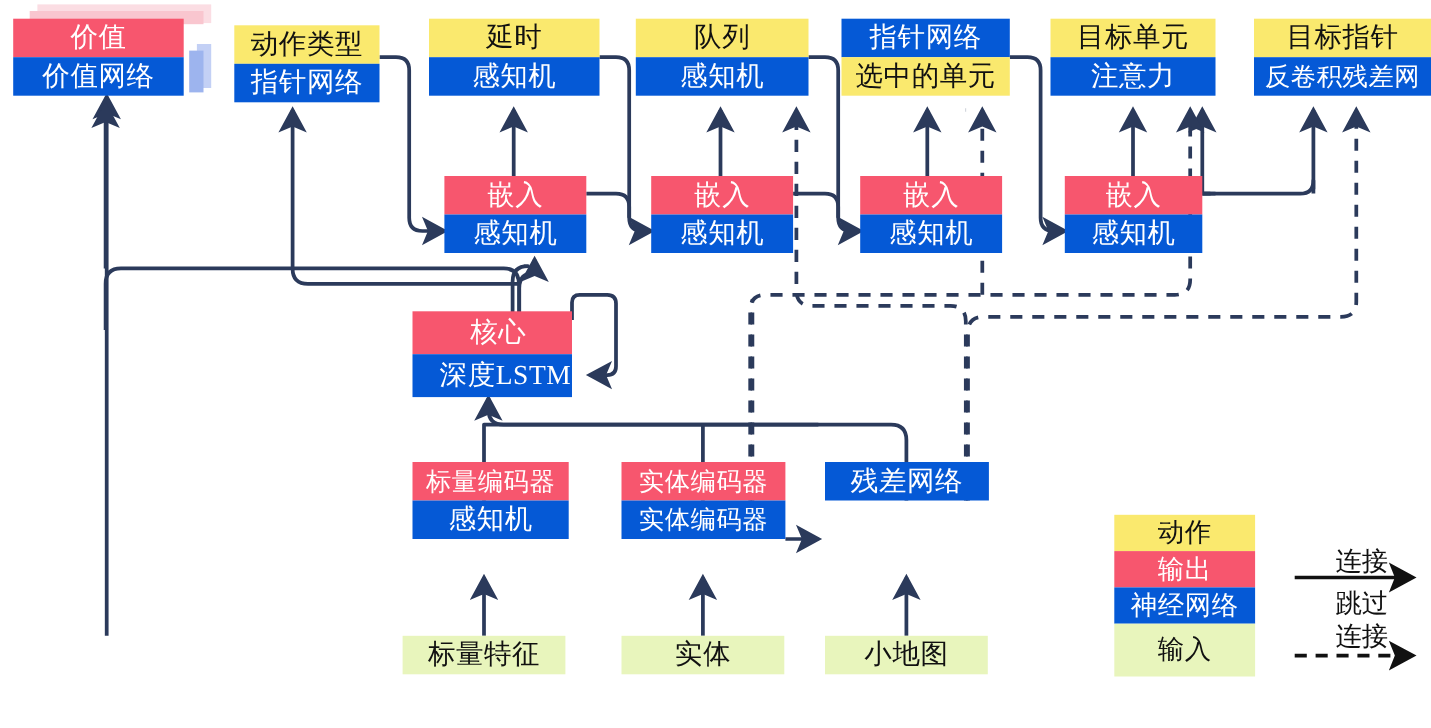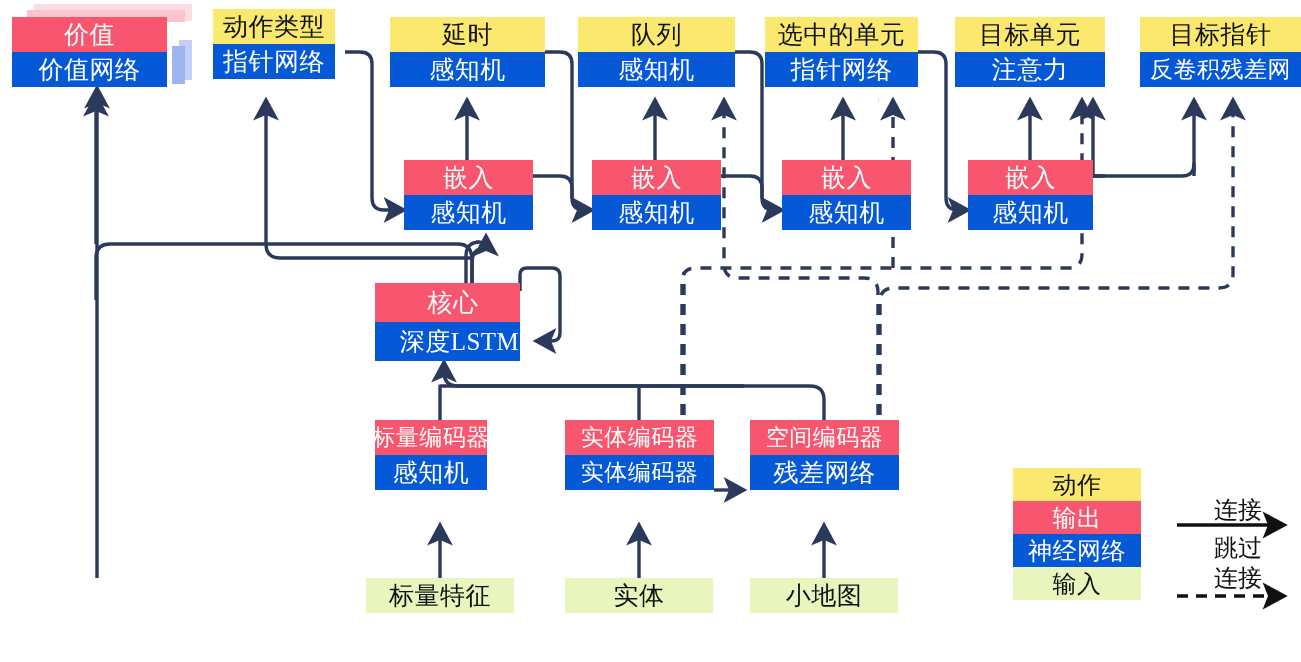--- a/index.html
+++ b/index.html
@@ -130,38 +130,38 @@
     <div class="sh p2" style="left:22px;top:0px;width:158px;height:17px;"></div>
     <div class="sh p1" style="left:15px;top:6px;width:158px;height:12px;"></div>
     <div class="sh b2" style="left:167px;top:36px;width:13px;height:40px;"></div>
     <div class="sh b1" style="left:160px;top:42px;width:13px;height:38px;"></div>
   </div>
   <div class="node" style="left:12px;top:17px;width:155px;">
     <div class="cell out">价值</div>
     <div class="cell net">价值网络</div>
   </div>
 
-  <div class="node" style="left:213px;top:9px;width:122px;">
+  <div class="node" style="left:213px;top:23px;width:132px;">
     <div class="cell act">动作类型</div>
     <div class="cell net">指针网络</div>
   </div>
 
   <div class="node" style="left:390px;top:17px;width:155px;">
     <div class="cell act">延时</div>
     <div class="cell net">感知机</div>
   </div>
 
   <div class="node" style="left:578px;top:17px;width:157px;text-align:right;">
     <div class="cell act">队列</div>
     <div class="cell net">感知机</div>
   </div>
 
   <div class="node" style="left:765px;top:17px;width:153px;">
+    <div class="cell net">指针网络</div>
     <div class="cell act">选中的单元</div>
-    <div class="cell net">指针网络</div>
   </div>
 
   <div class="node" style="left:955px;top:17px;width:150px;">
     <div class="cell act">目标单元</div>
     <div class="cell net">注意力</div>
   </div>
 
   <div class="node" style="left:1140px;top:17px;width:161px;">
     <div class="cell act">目标指针</div>
     <div class="cell net" style="font-size:23px;">反卷积残差网</div>
@@ -182,48 +182,47 @@
   <div class="node" style="left:968px;top:160px;width:125px;">
     <div class="cell out">嵌入</div>
     <div class="cell net">感知机</div>
   </div>
 
   <div class="node" style="left:375px;top:283px;width:145px;">
     <div class="cell out" style="height:39px;padding-left:11px;">核心</div>
     <div class="cell net" style="height:39px;padding-left:24px;">深度LSTM</div>
   </div>
 
-  <div class="node" style="left:375px;top:420px;width:112px;">
+  <div class="node" style="left:375px;top:420px;width:142px;">
     <div class="cell out" style="font-size:23px;">标量编码器</div>
     <div class="cell net">感知机</div>
   </div>
   <div class="node" style="left:565px;top:420px;width:149px;">
     <div class="cell out" style="font-size:23px;">实体编码器</div>
     <div class="cell net" style="font-size:23px;">实体编码器</div>
   </div>
   <div class="node" style="left:750px;top:420px;width:149px;">
-    <div class="cell out" style="font-size:23px;">空间编码器</div>
     <div class="cell net">残差网络</div>
   </div>
 
   <div class="node" style="left:366px;top:578px;width:148px;">
     <div class="cell inp">标量特征</div>
   </div>
   <div class="node" style="left:565px;top:578px;width:148px;">
     <div class="cell inp">实体</div>
   </div>
   <div class="node" style="left:750px;top:578px;width:148px;">
     <div class="cell inp">小地图</div>
   </div>
 
   <div id="legend" style="left:1013px;top:468px;width:128px;">
     <div class="cell act" style="height:33px;">动作</div>
     <div class="cell out" style="height:33px;">输出</div>
     <div class="cell net" style="height:33px;">神经网络</div>
-    <div class="cell inp" style="height:33px;">输入</div>
+    <div class="cell inp" style="height:48px;">输入</div>
   </div>
 
   <div class="legend-key" style="left:1175px;top:472px;width:126px;height:140px;">
     <div class="lg-label" style="left:0px;top:22px;width:126px;">连接</div>
     <div class="lg-label" style="left:0px;top:60px;width:126px;">跳过</div>
     <div class="lg-label" style="left:0px;top:90px;width:126px;">连接</div>
     <svg width="126" height="140" style="position:absolute;left:0;top:0;">
       <path d="M2,53 L108,53" stroke="#111111" stroke-width="3.4" fill="none" marker-end="url(#ahk)"></path>
       <path d="M2,124 L108,124" stroke="#111111" stroke-width="3.4" fill="none" stroke-dasharray="11 8" marker-end="url(#ahk)"></path>
     </svg>

